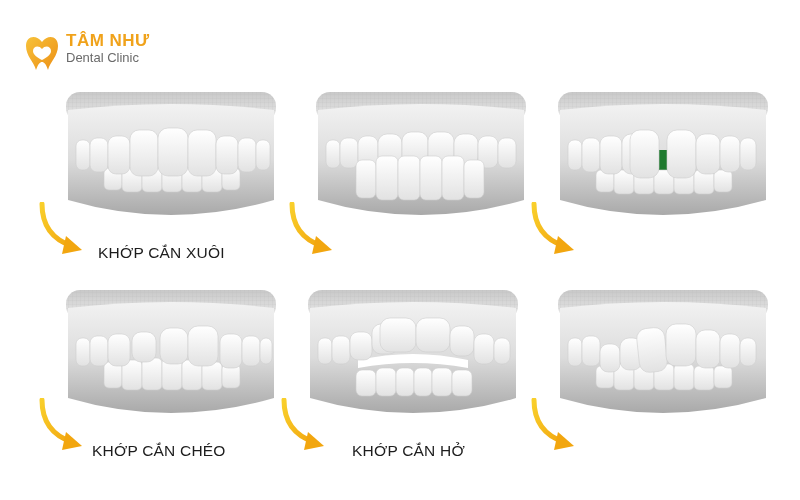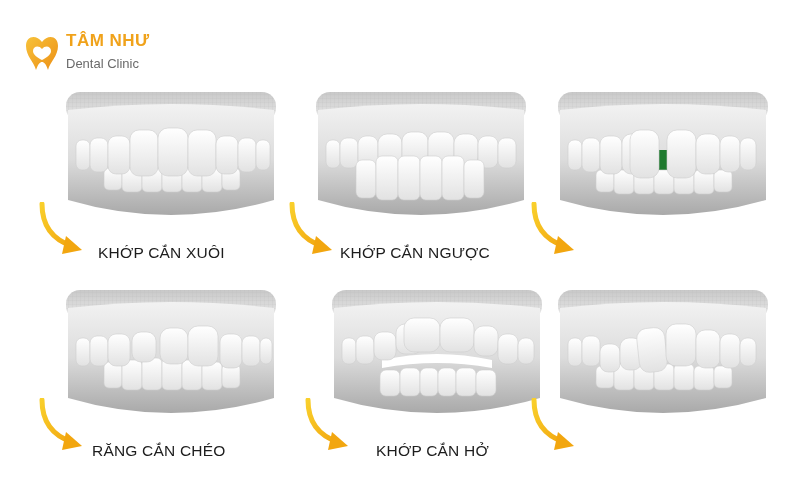--- a/index.html
+++ b/index.html
@@ -1,21 +1,21 @@
 <!DOCTYPE html>
 <html><head>
 <meta charset="utf-8">
 <style>
   html, body { margin:0; padding:0; }
   body { width:800px; height:500px; background:#ffffff; position:relative; overflow:hidden; font-family:"Liberation Sans", sans-serif; }
   .logo { position:absolute; left:22px; top:32px; display:flex; align-items:flex-start; }
   .logo-mark { width:40px; height:40px; }
   .logo-text { margin-left:4px; line-height:1; }
   .logo-brand { font-size:17px; font-weight:bold; color:#f0a21a; letter-spacing:0.5px; display:block; }
-  .logo-sub { font-size:13px; color:#6a6a6a; display:block; margin-top:8px; }
+  .logo-sub { font-size:13px; color:#6a6a6a; display:block; margin-top:2px; }
   .cell { position:absolute; width:250px; height:195px; }
   .model { position:absolute; left:18px; top:0; width:230px; height:135px; }
   .arrow { position:absolute; left:0; width:50px; height:56px; }
   .label { position:absolute; font-size:15.5px; color:#1d1d1d; letter-spacing:0.2px; white-space:nowrap;text-align:right; }
 </style>
 </head>
 <body>
 
 <div class="logo">
   <svg class="logo-mark" viewBox="0 0 40 40">
@@ -110,21 +110,20 @@
         <rect x="92" y="66" width="22" height="44" rx="6"></rect>
         <rect x="114" y="66" width="22" height="44" rx="6"></rect>
         <rect x="136" y="66" width="22" height="44" rx="6"></rect>
         <rect x="158" y="70" width="20" height="38" rx="6"></rect>
     </g>
   </svg>
   <svg class="arrow" style="top:112px;" viewBox="0 0 50 56">
     <path d="M4 2 Q4 34 34 44" fill="none" stroke="url(#arr)" stroke-width="5" stroke-linecap="round"></path>
     <path d="M28 34 L44 48 L24 52 Z" fill="#f2a60f"></path>
   </svg>
-  <div class="label" style="left:52px; top:154px;">KHỚP CẮN NGƯỢC</div>
 </div>
 
 <div class="cell" style="left:530px; top:90px;">
   <svg class="model" viewBox="0 0 230 135">
     <rect x="10" y="2" width="210" height="30" rx="14" fill="url(#gumTop)"></rect>
     <rect x="10" y="2" width="210" height="30" rx="14" fill="url(#mesh)" opacity="0.6"></rect>
     <path d="M12 20 Q115 8 218 20 L218 110 Q115 140 12 110 Z" fill="url(#gum)"></path>
     <rect x="111" y="60" width="8" height="28" fill="#1f7a2e"></rect>
     <g fill="url(#tooth)" stroke="#cfcfcf" stroke-width="0.6">
       <rect x="48" y="80" width="18" height="22" rx="5"></rect>
@@ -172,24 +171,24 @@
         <rect x="132" y="38" width="30" height="40" rx="10"></rect>
         <rect x="164" y="46" width="22" height="34" rx="8"></rect>
         <rect x="186" y="48" width="18" height="30" rx="7"></rect>
         <rect x="204" y="50" width="12" height="26" rx="6"></rect>
     </g>
   </svg>
   <svg class="arrow" style="top:110px;" viewBox="0 0 50 56">
     <path d="M4 2 Q4 34 34 44" fill="none" stroke="url(#arr)" stroke-width="5" stroke-linecap="round"></path>
     <path d="M28 34 L44 48 L24 52 Z" fill="#f2a60f"></path>
   </svg>
-  <div class="label" style="left:54px; top:154px;">RĂNG CẮN CHÉO</div>
-</div>
-
-<div class="cell" style="left:304px; top:288px;">
+  <div class="label" style="left:54px; top:154px;">KHỚP CẮN CHÉO</div>
+</div>
+
+<div class="cell" style="left:280px; top:288px;">
   <svg class="model" viewBox="0 0 230 135">
     <rect x="10" y="2" width="210" height="30" rx="14" fill="url(#gumTop)"></rect>
     <rect x="10" y="2" width="210" height="30" rx="14" fill="url(#mesh)" opacity="0.6"></rect>
     <path d="M12 20 Q115 8 218 20 L218 110 Q115 140 12 110 Z" fill="url(#gum)"></path>
     <path d="M60 72 Q115 60 170 72 L170 80 Q115 70 60 80 Z" fill="#ffffff"></path>
     <g fill="url(#tooth)" stroke="#cfcfcf" stroke-width="0.6">
       <rect x="20" y="50" width="14" height="26" rx="6"></rect>
         <rect x="34" y="48" width="18" height="28" rx="7"></rect>
         <rect x="52" y="44" width="22" height="28" rx="8"></rect>
         <rect x="74" y="36" width="26" height="30" rx="9"></rect>

